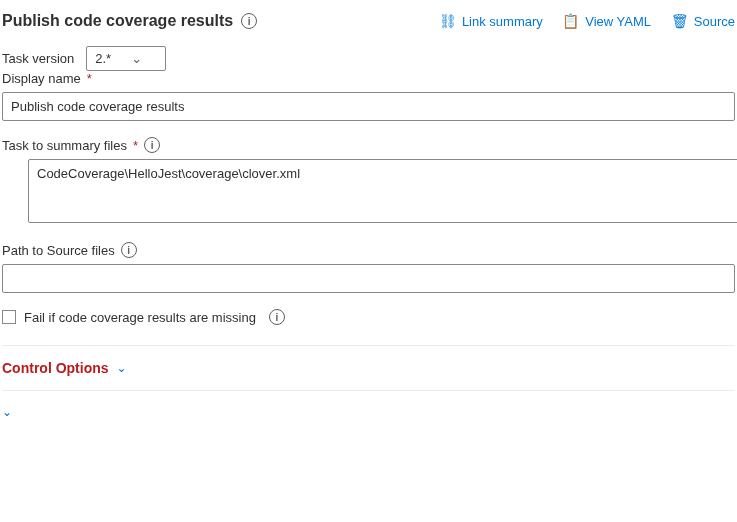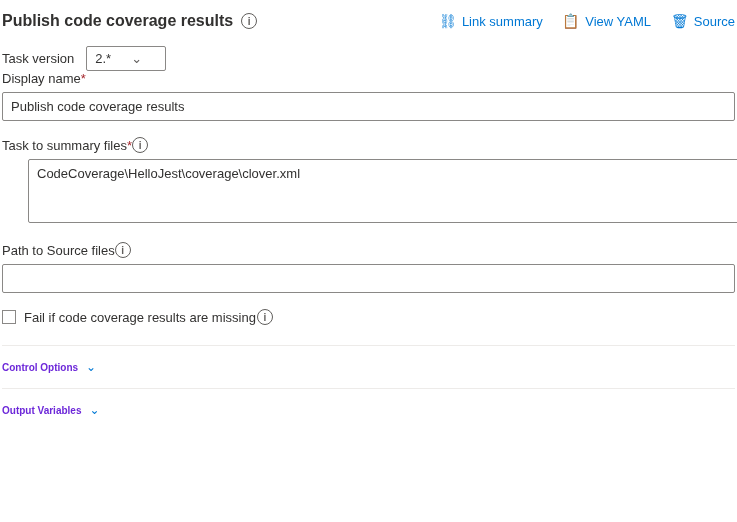--- a/index.html
+++ b/index.html
@@ -86,20 +86,21 @@
     }
     .field-group {
       margin-bottom: 16px;
     }
     .field-label {
       font-size: 13px;
       color: #323130;
       margin-bottom: 6px;
       display: flex;
       align-items: center;
+      gap: 6px;
     }
     .required {
       color: #a4262c;
     }
     .text-input {
       width: 100%;
       border: 1px solid #8a8886;
       border-radius: 2px;
       padding: 6px 8px;
       font-size: 13px;
@@ -129,37 +130,37 @@
     }
     .checkbox-input:checked {
       background: #0078d4;
       border-color: #0078d4;
     }
     .checkbox-label {
       font-size: 13px;
       color: #323130;
       display: flex;
       align-items: center;
-      gap: 1px;
+      gap: 13px;
       justify-content: space-between;
     }
     .collapsible-section {
       border-top: 1px solid #edebe9;
       padding: 14px 0;
     }
     .collapsible-header {
       display: flex;
       align-items: center;
       gap: 8px;
       cursor: pointer;
     }
     .collapsible-title {
-      font-size: 10px;
+      font-size: 14px;
       font-weight: 600;
-      color: #6d28d9;
+      color: #b91c1c;
     }
     .chevron-section {
       font-size: 12px;
       color: #0078d4;
     }
   </style>
 </head>
 <body>
 
 <div class="container">
@@ -228,18 +229,17 @@
 
   <div class="collapsible-section">
     <div class="collapsible-header">
       <span class="collapsible-title">Control Options</span>
       <span class="chevron-section">⌄</span>
     </div>
   </div>
 
   <div class="collapsible-section">
     <div class="collapsible-header">
-      <span class="collapsible-title">Output Variables</span>
       <span class="chevron-section">⌄</span>
     </div>
   </div>
 
 </div>
 
 </body></html>

